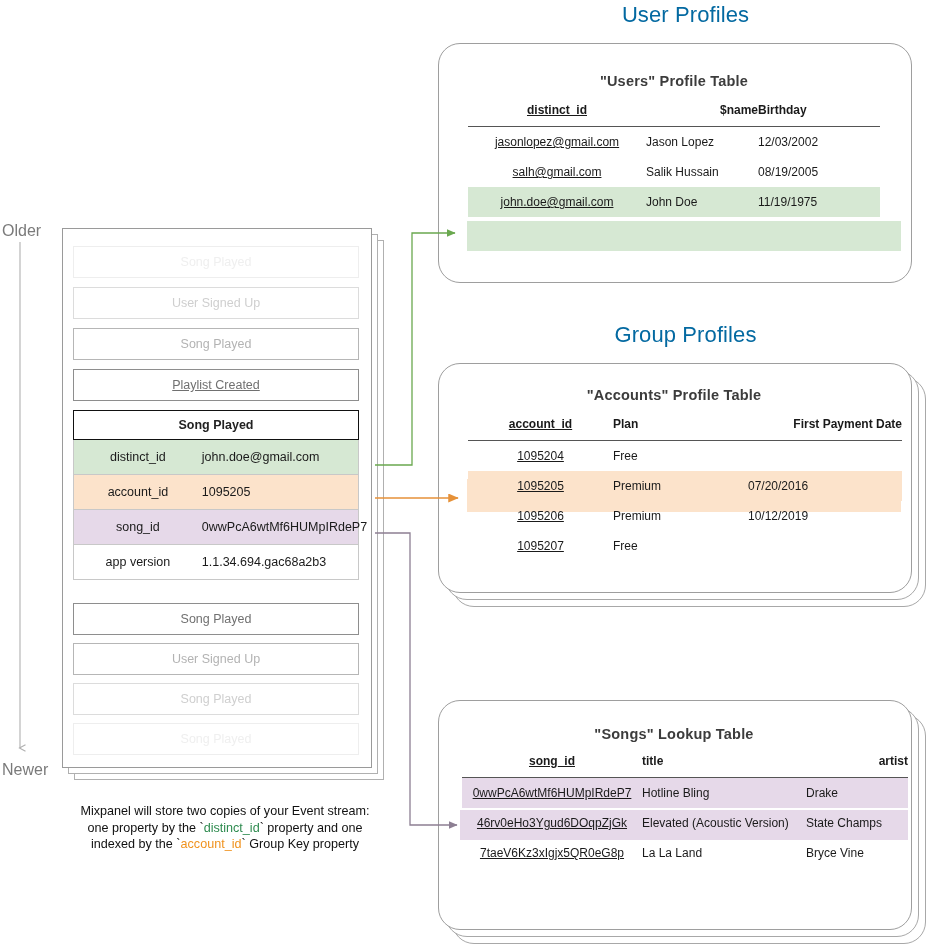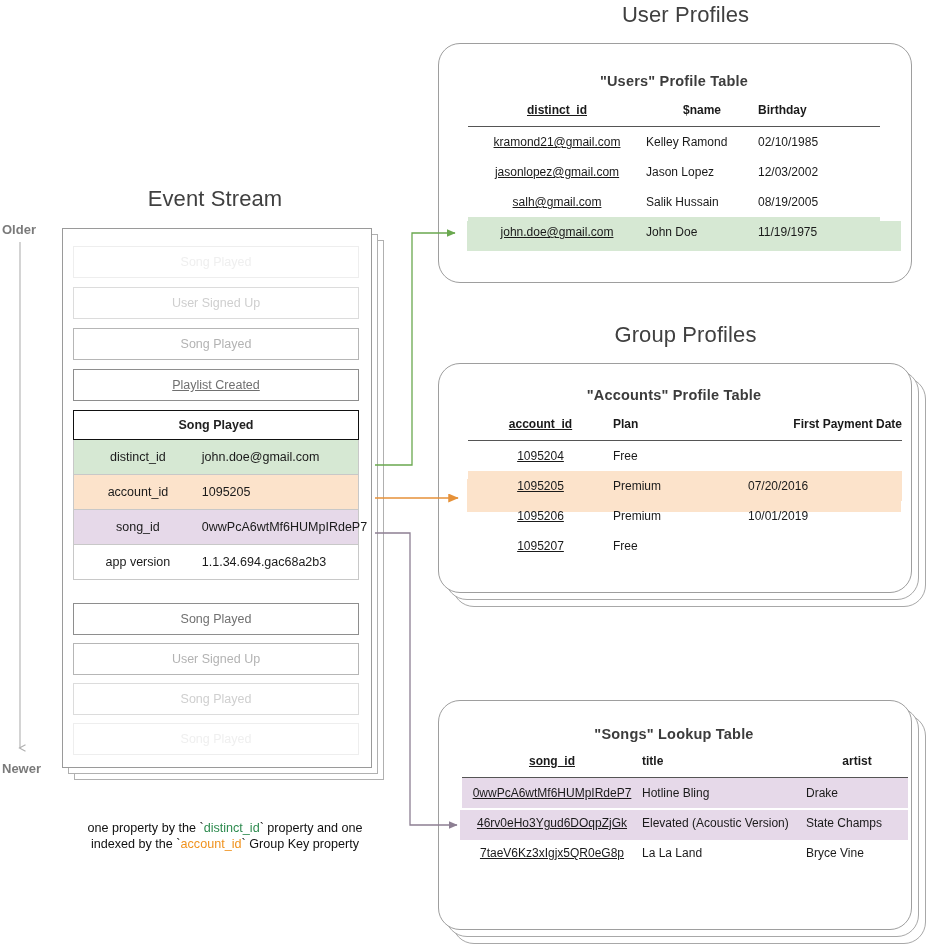--- a/index.html
+++ b/index.html
@@ -5,21 +5,21 @@
   html,body{margin:0;padding:0;}
   body{
     width:941px;height:951px;background:#ffffff;
     font-family:"Liberation Sans","DejaVu Sans",sans-serif;
     color:#1a1a1a;position:relative;overflow:hidden;
   }
   .canvas{position:relative;width:941px;height:951px;}
 
   
   .section-title{
-    position:absolute;font-size:22px;font-weight:400;color:#404040;
+    position:absolute;font-size:22px;font-weight:400;color:#0369a1;
     text-align:center;letter-spacing:0.1px;white-space:nowrap;
   }
 
   
   .card-stack{position:absolute;}
   .card-layer{
     position:absolute;border:1.3px solid #a8a8a8;border-radius:22px;background:#ffffff;
   }
   .card-front{
     position:absolute;border:1.3px solid #9e9e9e;border-radius:22px;background:#ffffff;
@@ -73,39 +73,38 @@
     display:flex;align-items:center;height:35px;font-size:12.5px;color:#1a1a1a;
   }
   .ev-card .prow .k{ width:45%; text-align:center; }
   .ev-card .prow .v{ width:55%; text-align:left; }
   .p-green{ background:#d6e8d3; }
   .p-orange{ background:#fce3cb; }
   .p-purple{ background:#e6d9e9; }
   .p-plain{ background:#ffffff; }
 
   
-  .axis-label{position:absolute;font-size:13px;color:#7a7a7a;font-weight:bold;}
+  .axis-label{position:absolute;font-size:16px;color:#7a7a7a;}
 
   
   .caption{
     position:absolute;text-align:center;font-size:12.6px;line-height:16.5px;
     color:#111;font-weight:normal;
   }
   .cap-green{color:#2e8b4f;}
   .cap-orange{color:#f0921e;}
 
   svg.overlay{position:absolute;left:0;top:0;width:941px;height:951px;pointer-events:none;}
 </style>
 </head>
 <body>
 
 <div class="canvas">
 
   <div class="section-title" style="left:430px;top:2px;width:511px;">User Profiles</div>
-  <div class="section-title" style="left:20px;top:186px;width:390px;">Event Stream</div>
   <div class="section-title" style="left:430px;top:322px;width:511px;">Group Profiles</div>
 
   <div class="axis-label" style="left:2px;top:222px;">Older</div>
   <div class="axis-label" style="left:2px;top:761px;">Newer</div>
 
   <div class="es-outer" style="left:62px;top:228px;width:320px;height:404px;">
     <div class="es-layer" style="left:12px;top:12px;width:308px;height:538px;"></div>
     <div class="es-layer" style="left:6px;top:6px;width:308px;height:538px;"></div>
     <div class="es-front" style="width:308px;height:538px;"></div>
 
@@ -134,48 +133,43 @@
       </div>
     </div>
 
     <div class="ev ev-f70" style="left:11px;top:375px;width:286px;height:32px;">Song Played</div>
     <div class="ev ev-f45" style="left:11px;top:415px;width:286px;height:32px;">User Signed Up</div>
     <div class="ev ev-f20" style="left:11px;top:455px;width:286px;height:32px;">Song Played</div>
     <div class="ev ev-f05" style="left:11px;top:495px;width:286px;height:32px;">Song Played</div>
   </div>
 
   <div class="caption" style="left:30px;top:803px;width:390px;">
-    <br>
+    <span>Mixpanel will store two copies of your Event stream:</span><br>
     <span>one property by the `</span><span class="cap-green">distinct_id</span><span>` property and one</span><br>
     <span>indexed by the `</span><span class="cap-orange">account_id</span><span>` Group Key property</span>
   </div>
 
   <div class="card-stack" style="left:438px;top:43px;width:490px;height:240px;">
     <div class="card-front" style="width:472px;height:238px;"></div>
     <div class="hl-band" style="left:29px;top:178px;width:434px;height:30px;background:#d6e8d3;"></div>
     <div class="tbl-title" style="left:0;top:30px;width:472px;">"Users" Profile Table</div>
     <table class="ptable" style="left:30px;top:60px;width:412px;">
       <colgroup>
           <col style="width:178px">
           <col style="width:112px">
           <col style="width:122px">
         </colgroup>
       <thead>
         <tr>
           <th style="text-align:center"><span class="u">distinct_id</span></th>
-          <th style="text-align:center"><span>$name</span></th>
+          <th style="text-align:right"><span>$name</span></th>
           <th style="text-align:left"><span>Birthday</span></th>
         </tr>
       </thead>
       <tbody>
-        <tr>
-          <td class="idcell"><span>kramond21@gmail.com</span></td>
-          <td>Kelley Ramond</td>
-          <td>02/10/1985</td>
-        </tr>
         <tr>
           <td class="idcell"><span>jasonlopez@gmail.com</span></td>
           <td>Jason Lopez</td>
           <td>12/03/2002</td>
         </tr>
         <tr>
           <td class="idcell"><span>salh@gmail.com</span></td>
           <td>Salik Hussain</td>
           <td>08/19/2005</td>
         </tr>
@@ -214,21 +208,21 @@
           <td></td>
         </tr>
         <tr class="row-hl-orange">
           <td class="idcell"><span>1095205</span></td>
           <td>Premium</td>
           <td>07/20/2016</td>
         </tr>
         <tr>
           <td class="idcell"><span>1095206</span></td>
           <td>Premium</td>
-          <td>10/01/2019</td>
+          <td>10/12/2019</td>
         </tr>
         <tr>
           <td class="idcell"><span>1095207</span></td>
           <td>Free</td>
           <td></td>
         </tr>
       </tbody>
     </table>
   </div>
 
@@ -241,21 +235,21 @@
     <table class="ptable" style="left:24px;top:54px;width:446px;">
       <colgroup>
           <col style="width:180px">
           <col style="width:164px">
           <col style="width:102px">
         </colgroup>
       <thead>
         <tr>
           <th style="text-align:center"><span class="u">song_id</span></th>
           <th style="text-align:left"><span>title</span></th>
-          <th style="text-align:center"><span>artist</span></th>
+          <th style="text-align:right"><span>artist</span></th>
         </tr>
       </thead>
       <tbody>
         <tr class="row-hl-purple">
           <td class="idcell"><span>0wwPcA6wtMf6HUMpIRdeP7</span></td>
           <td>Hotline Bling</td>
           <td>Drake</td>
         </tr>
         <tr>
           <td class="idcell"><span>46rv0eHo3Ygud6DOqpZjGk</span></td>

